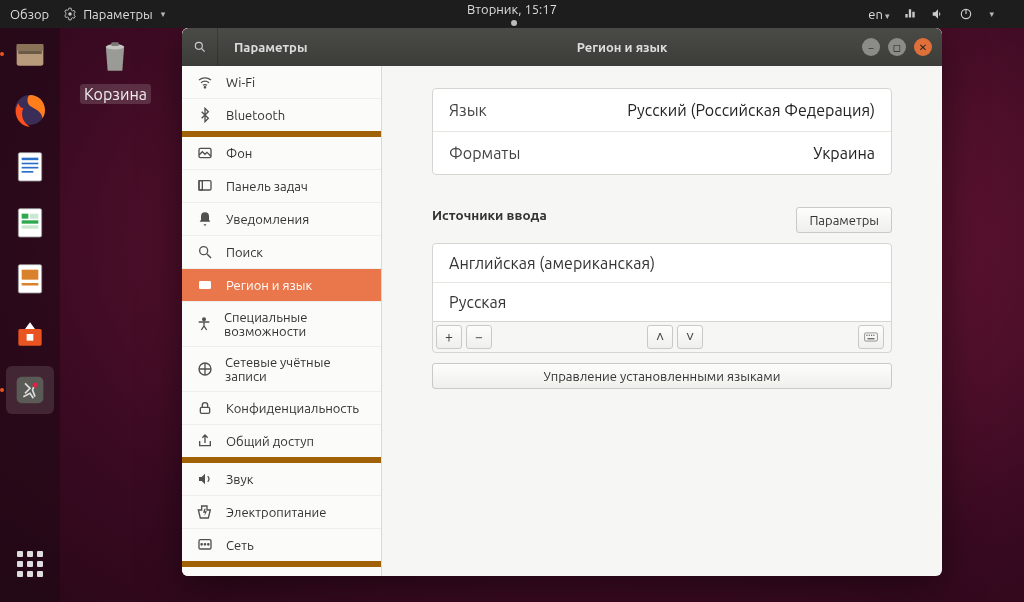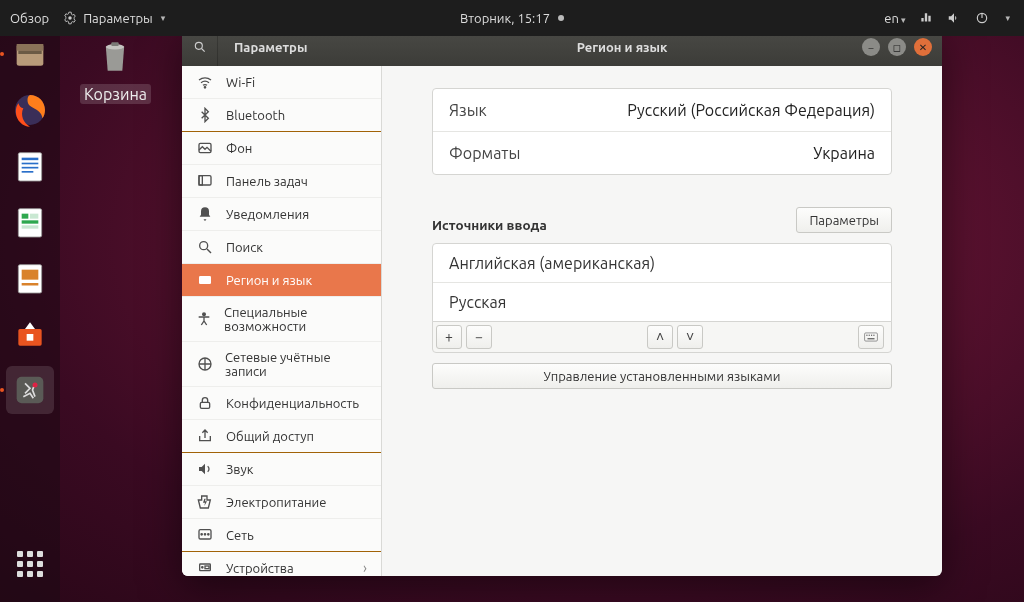--- a/index.html
+++ b/index.html
@@ -3,27 +3,27 @@
 <meta charset="utf-8">
 <style>
   * { box-sizing: border-box; margin: 0; padding: 0; font-family: "Ubuntu", "Segoe UI", sans-serif; }
   html, body { width: 1024px; height: 602px; overflow: hidden; }
   body {
     background: radial-gradient(ellipse at 60% 40%, #7a1f3a 0%, #5c1230 35%, #3a0a22 70%, #2a0718 100%);
     position: relative;
   }
   
   .top-panel {
-    position: absolute; top:0; left:0; right:0; height:36px;
+    position: absolute; top:0; left:0; right:0; height:28px;
     background:#1d1d1d; color:#ddd; font-size:13px; display:flex; align-items:center;
     z-index:10;
   }
   .top-panel .left { display:flex; align-items:center; gap:14px; padding-left:10px; }
-  .top-panel .center { position:absolute; left:50%; transform:translateX(-50%); display:flex; align-items:center; gap:4px;}
-  .top-panel .right { margin-left:auto; display:flex; align-items:center; gap:14px; padding-right:14px;}
+  .top-panel .center { position:absolute; left:50%; transform:translateX(-50%); display:flex; align-items:center; gap:4px;flex-direction:column;}
+  .top-panel .right { margin-left:auto; display:flex; align-items:center; gap:14px; padding-right:30px;}
   .top-panel .icon { display:inline-flex; align-items:center; justify-content:center; }
   .top-panel .caret { font-size:9px; opacity:.8; margin-left:2px;}
   .dot { width:6px;height:6px;border-radius:50%;background:#bbb;display:inline-block;margin-left:4px;}
   
   .dock {
     position:absolute; left:0; top:24px; bottom:0; width:60px;
     background: rgba(30,10,20,0.55);
     display:flex; flex-direction:column; align-items:center; padding-top:6px; gap:8px;
     z-index:5;
   }
@@ -56,33 +56,33 @@
   .titlebar .wb { width:18px;height:18px;border-radius:50%;display:flex;align-items:center;justify-content:center;font-size:10px;color:#222;}
   .wb.min{background:#8b8b87;} .wb.max{background:#8b8b87;} .wb.close{background:#e06f3a;}
   .sidebar {
     width:200px; background:#fbfbfa; border-right:1px solid #d9d9d6; padding-top:38px;
     overflow-y:auto;
   }
   .sidebar-item {
     display:flex; align-items:center; gap:12px; padding:8px 14px; font-size:13px; color:#333;
     border-bottom:1px solid #eeeeec; cursor:pointer; position:relative;
   }
-  .sidebar-item.separator-after { border-bottom:1px solid #a16207; }
+  .sidebar-item.separator-after { border-bottom:6px solid #a16207; }
   .sidebar-item.selected { background:#E9774B; color:#fff;}
   .sidebar-item .sicon { width:18px; display:flex; justify-content:center; opacity:.85;}
   .sidebar-item.selected .sicon{opacity:1;}
   .sidebar-item .chev { margin-left:auto; font-size:14px; color:#888;}
   .content {
     flex:1; padding:60px 50px 20px 50px; overflow-y:auto;
   }
   .listframe { border:1px solid #d5d5d2; border-radius:4px; background:#fff; margin-bottom:24px;}
   .row { display:flex; align-items:center; padding:12px 16px; font-size:16px; color:#333; border-bottom:1px solid #e5e5e2; cursor:pointer;}
   .row:last-child{border-bottom:none;}
   .row .k{color:#444;} .row .v{margin-left:auto; color:#222;}
-  .section-head { display:flex; align-items:flex-end; margin-bottom:10px;margin-top:32px;}
+  .section-head { display:flex; align-items:flex-start; margin-bottom:10px;margin-top:32px;}
   .section-head .label{font-size:13.5px; font-weight:600; color:#333;}
   .section-head .btn{margin-left:auto;}
   .btn {
     background:linear-gradient(#fdfdfc,#efefec); border:1px solid #c9c9c5; border-radius:3px;
     font-size:13px; color:#333; padding:5px 12px; cursor:pointer;
   }
   .btn.full{display:block;width:100%;text-align:center;}
   .input-list .row{padding:10px 16px;align-items:center;}
   .btn-row { display:flex; gap:0; margin-top:-1px; border:1px solid #d5d5d2; border-radius:0 0 4px 4px; background:#f6f6f4; padding:3px;}
   .btn-row .sq {

